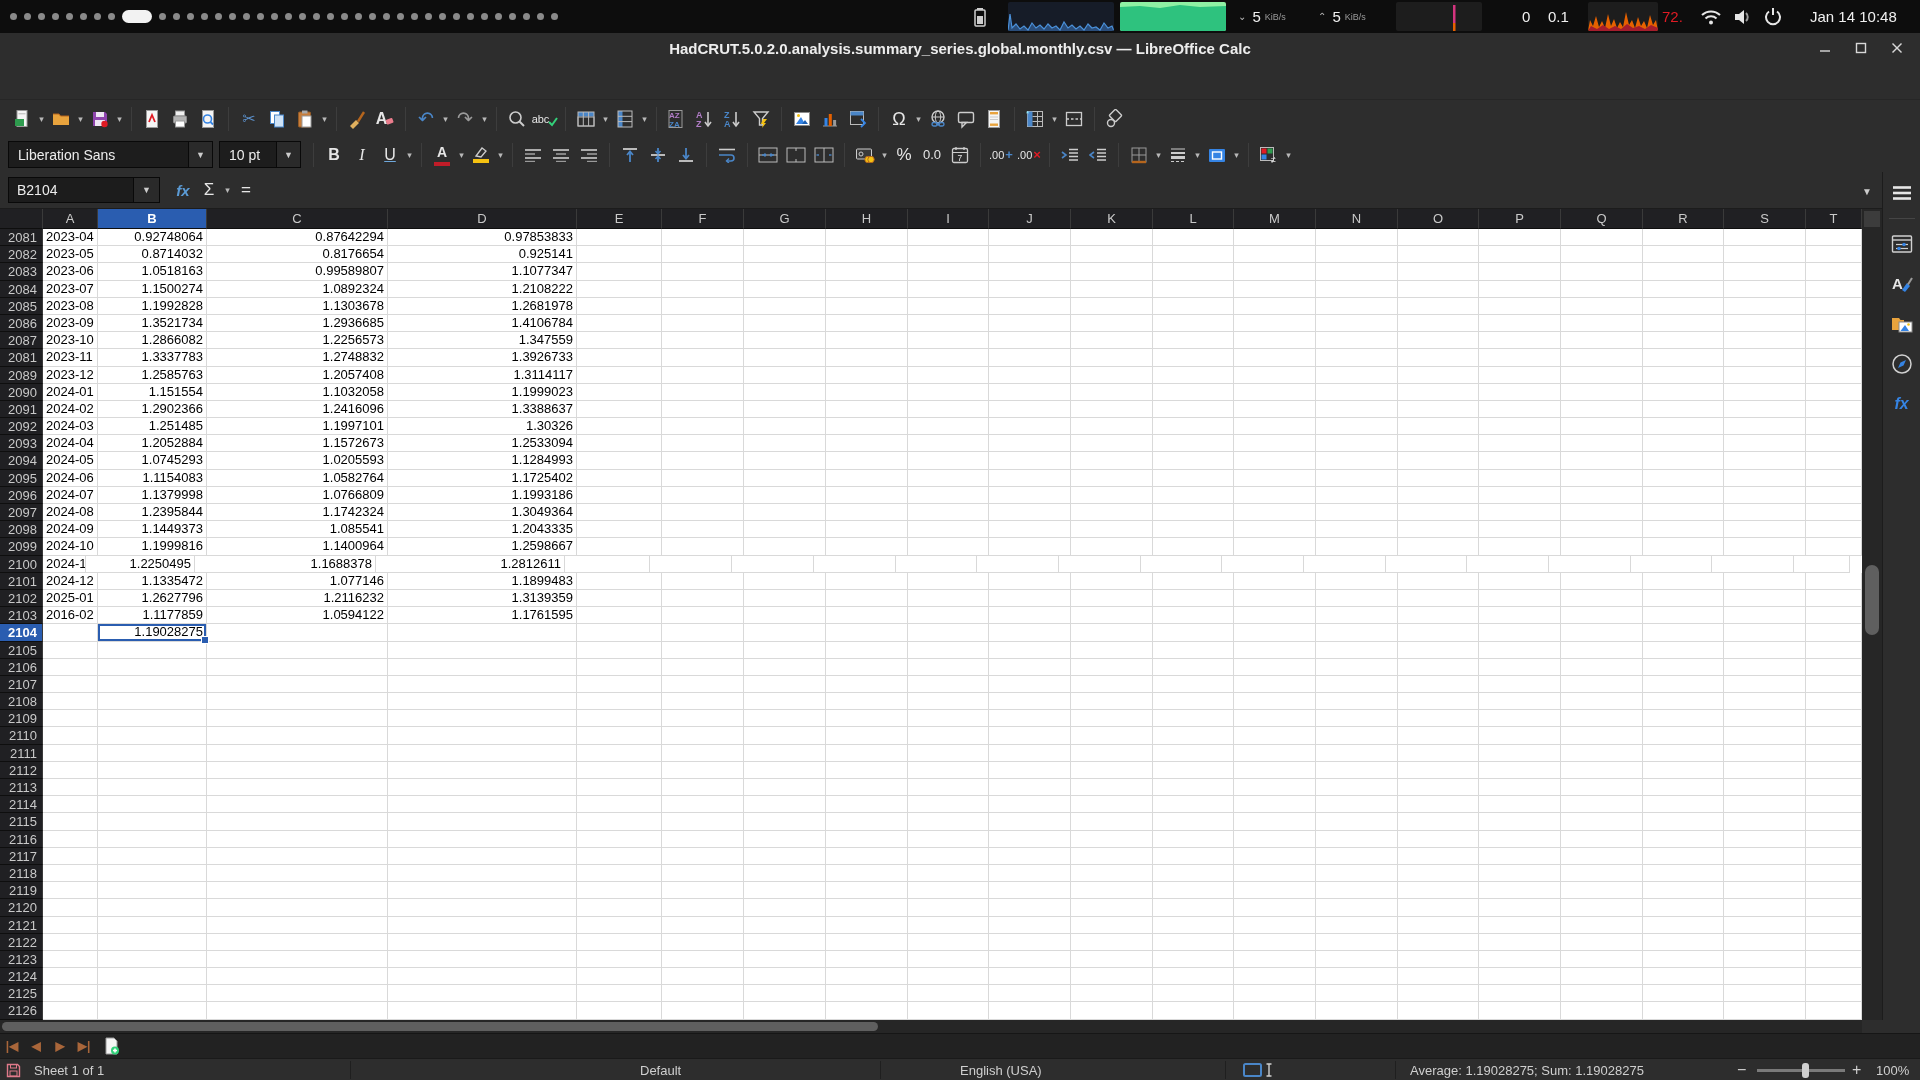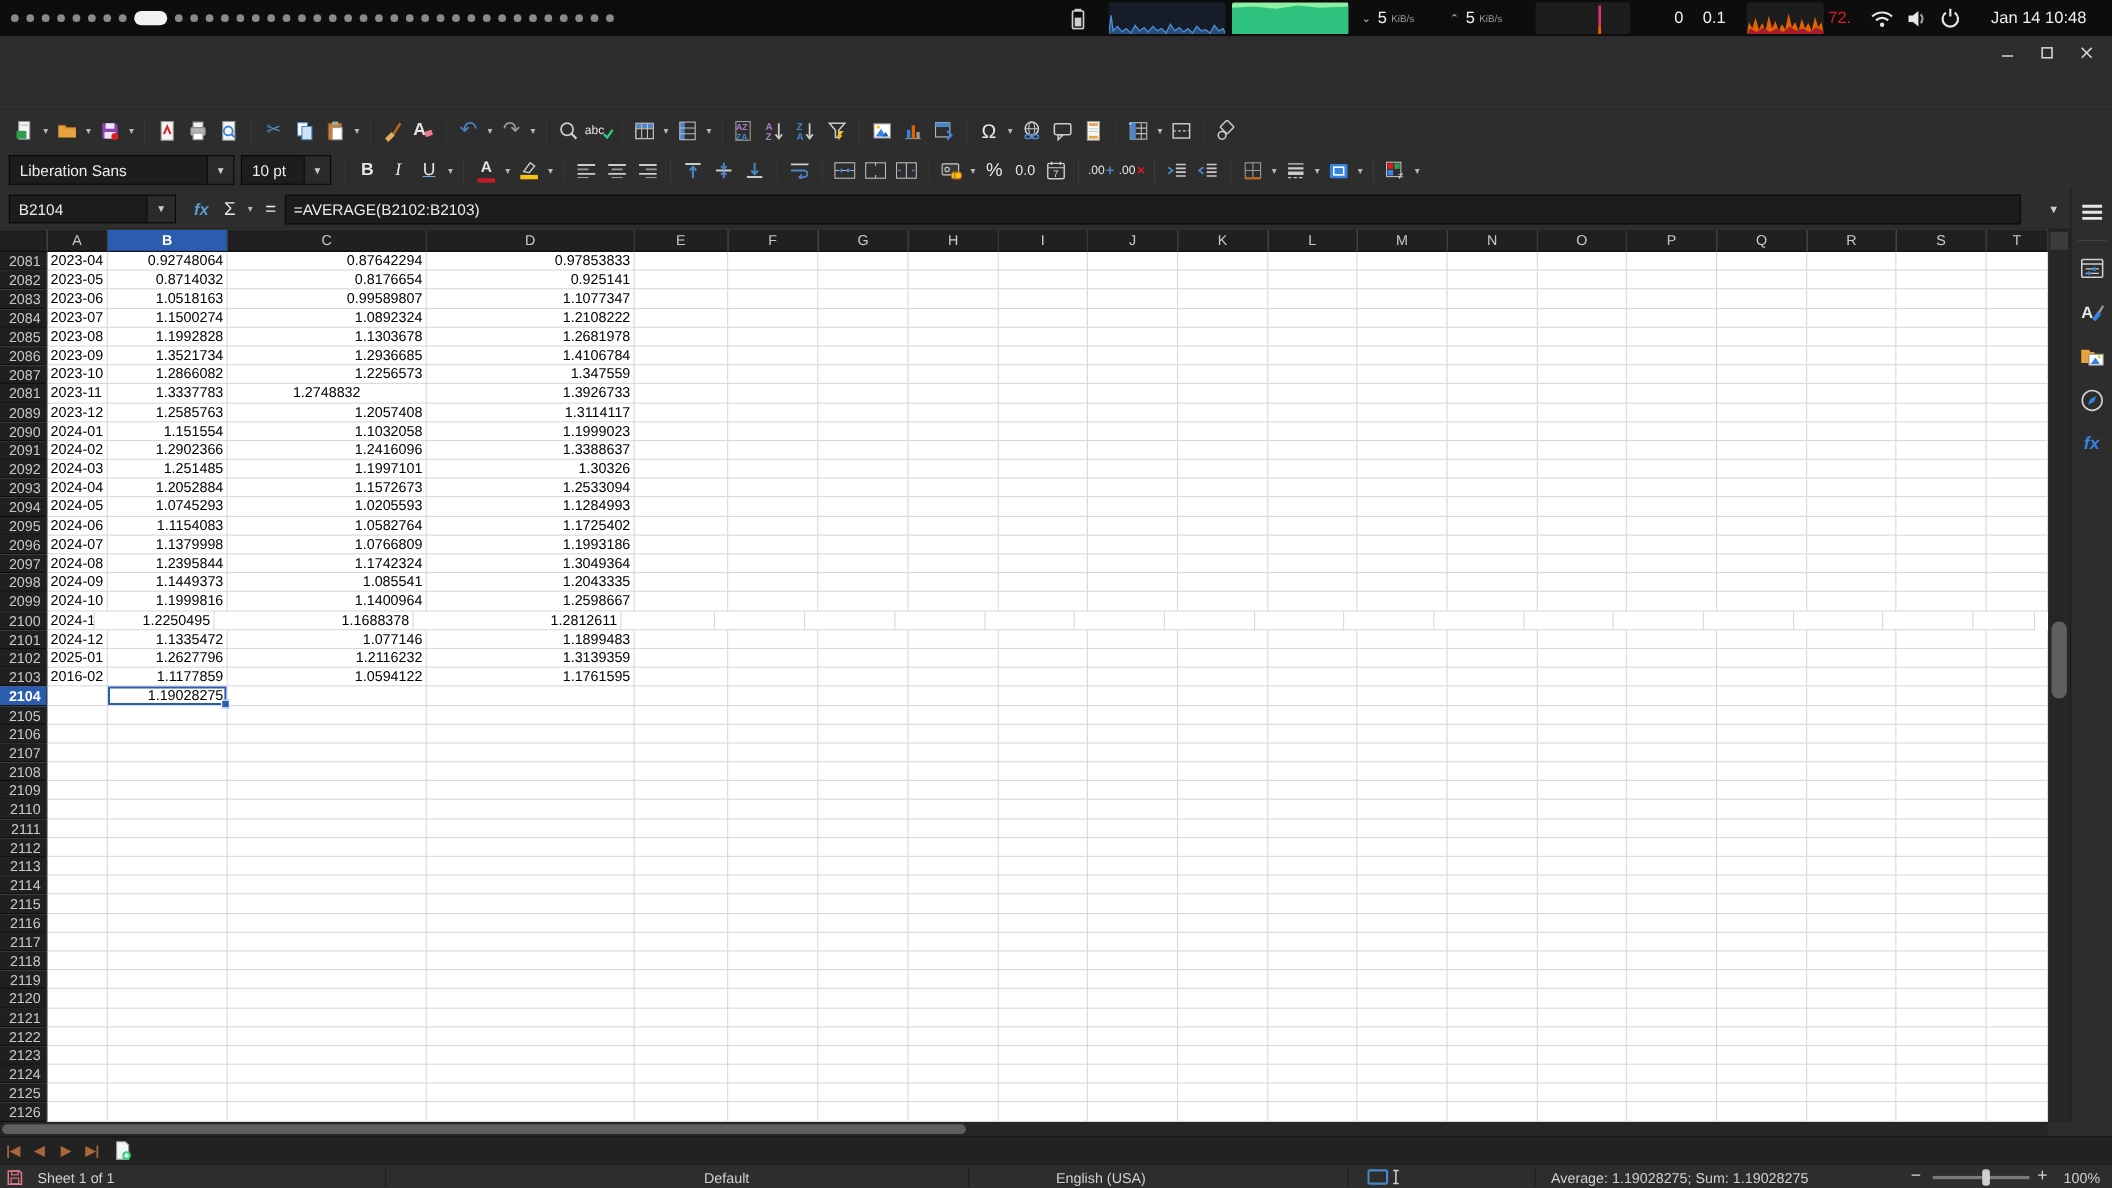--- a/index.html
+++ b/index.html
@@ -229,20 +229,21 @@
     <div class="abs" style="left:1763px">
       <svg width="20" height="20" viewBox="0 0 20 20">
           <path d="M6,4.5 A7,7 0 1 0 14,4.5" fill="none" stroke="#e6e6e6" stroke-width="2"></path>
           <line x1="10" y1="1" x2="10" y2="8" stroke="#e6e6e6" stroke-width="2"></line>
         </svg>
     </div>
     <span class="abs systext" style="left:1810px">Jan 14 10:48</span>
   </div>
 
   <div id="titlebar">
+    <span class="title">HadCRUT.5.0.2.0.analysis.summary_series.global.monthly.csv — LibreOffice Calc</span>
     <div class="winbtn" style="right:80px">
         <svg width="12" height="12" viewBox="0 0 12 12">
           <line x1="1" y1="9" x2="11" y2="9" stroke="#d8d8d8" stroke-width="1.4"></line>
         </svg>
       </div>
     <div class="winbtn" style="right:44px">
         <svg width="12" height="12" viewBox="0 0 12 12">
           <rect x="1.5" y="1.5" width="9" height="9" fill="none" stroke="#d8d8d8" stroke-width="1.4"></rect>
         </svg>
       </div>
@@ -700,21 +701,20 @@
     <span class="fbtn" style="margin-left:10px">
         <span id="fx-glyph">fx</span>
       </span>
     <span class="fbtn">
         <span id="sum-glyph">Σ</span>
       </span>
     <span class="dd">▾</span>
     <span class="fbtn">
         <span id="eq-glyph">=</span>
       </span>
-    <input id="formula-input" value="=AVERAGE(B2102:B2103)" style="">
     <span id="formula-expand">▼</span>
   </div>
 
   <div id="gridwrap">
     <div id="colheaders">
       <div class="corner"></div>
     <div class="col-hdr" style="width: 55px;">A</div>
         <div class="col-hdr sel" style="width: 109px;">B</div>
         <div class="col-hdr" style="width: 181px;">C</div>
         <div class="col-hdr" style="width: 189px;">D</div>
@@ -894,21 +894,21 @@
           <div class="cell" style="width: 82px;"></div>
           <div class="cell" style="width: 82px;"></div>
           <div class="cell" style="width: 81px;"></div>
           <div class="cell" style="width: 82px;"></div>
           <div class="cell" style="width: 56px;"></div>
         </div>
         <div class="grid-row">
           <div class="row-hdr">2081</div>
           <div class="cell left" style="width: 55px;">2023-11</div>
           <div class="cell" style="width: 109px;">1.3337783</div>
-          <div class="cell" style="width: 181px; text-align: center;">1.2748832</div>
+          <div class="cell" style="width: 181px;">1.2748832</div>
           <div class="cell" style="width: 189px;">1.3926733</div>
           <div class="cell" style="width: 85px;"></div>
           <div class="cell" style="width: 82px;"></div>
           <div class="cell" style="width: 82px;"></div>
           <div class="cell" style="width: 82px;"></div>
           <div class="cell" style="width: 81px;"></div>
           <div class="cell" style="width: 82px;"></div>
           <div class="cell" style="width: 82px;"></div>
           <div class="cell" style="width: 81px;"></div>
           <div class="cell" style="width: 82px;"></div>

